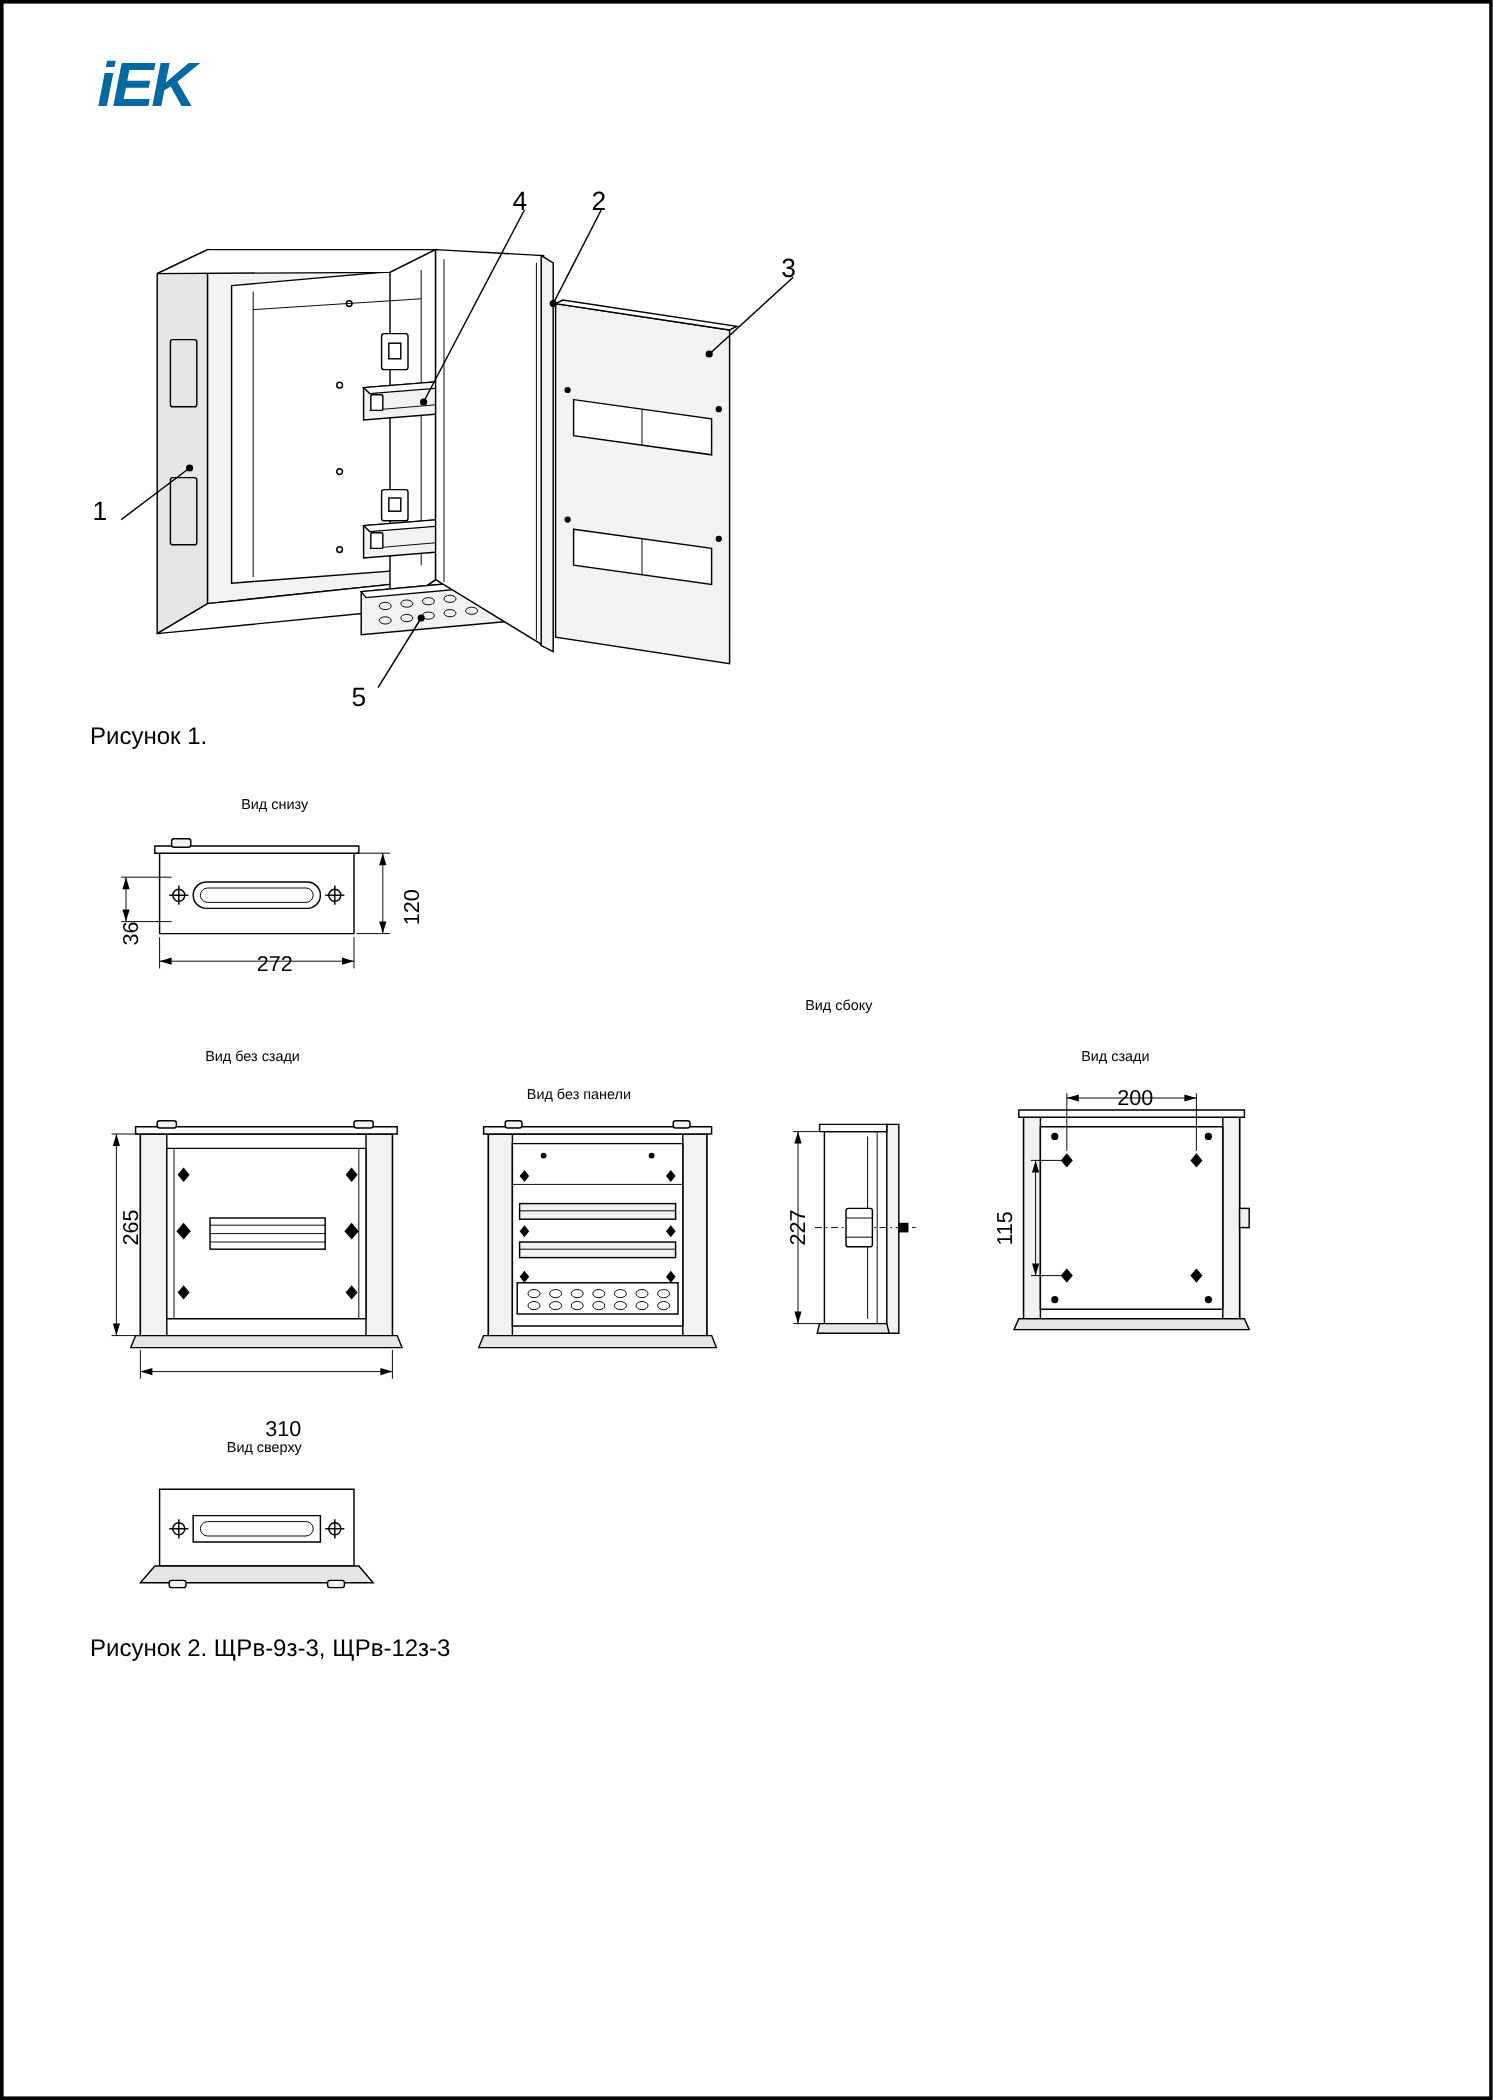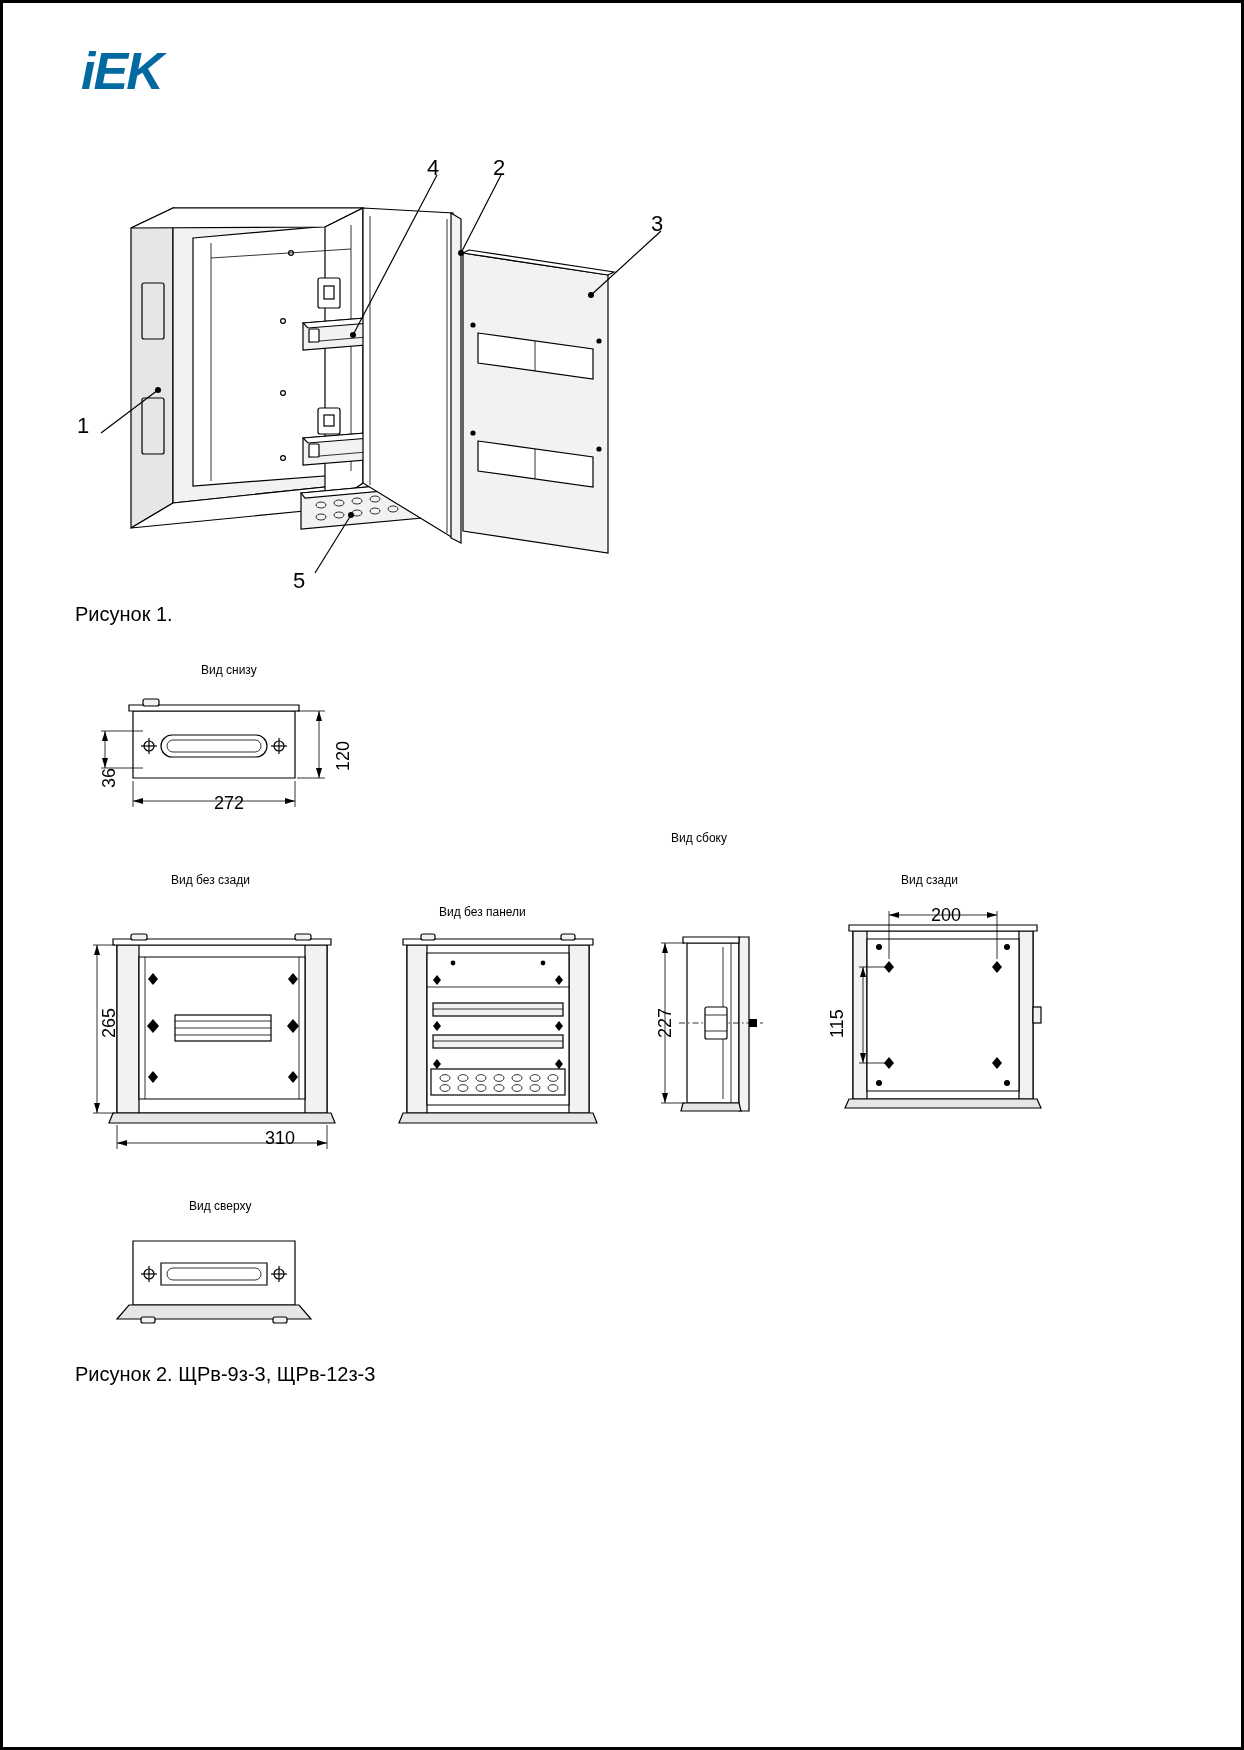--- a/index.html
+++ b/index.html
@@ -241,21 +241,21 @@
     <polygon class="fillk" points="14,190 11,180 17,180"></polygon>
 
     <line class="lnt" x1="34" y1="220" x2="244" y2="220"></line>
     <line class="lnt" x1="34" y1="202" x2="34" y2="226"></line>
     <line class="lnt" x1="244" y1="202" x2="244" y2="226"></line>
     <polygon class="fillk" points="34,220 44,217 44,223"></polygon>
     <polygon class="fillk" points="244,220 234,217 234,223"></polygon>
   </svg>
 
   <div class="dim vert" style="left:96px; top:1035px;">265</div>
-  <div class="dim" style="left:218px; top:1125px;margin-left:44px;">310</div>
+  <div class="dim" style="left:218px; top:1178px;">310</div>
 
   <svg style="left:390px; top:920px;" width="230" height="220" viewBox="0 0 230 220">
     <polygon class="fillw" points="14,22 196,22 196,190 14,190"></polygon>
     <polygon class="fillg" points="14,22 34,22 34,190 14,190"></polygon>
     <polygon class="fillg" points="176,22 196,22 196,190 176,190"></polygon>
     <polygon class="fillw" points="34,30 176,30 176,182 34,182"></polygon>
     <polygon class="fillw" points="10,16 200,16 200,22 10,22"></polygon>
     <polygon class="fillgg" points="10,190 200,190 204,200 6,200"></polygon>
     <rect class="fillg" x="28" y="11" width="14" height="6" rx="2"></rect>
     <rect class="fillg" x="168" y="11" width="14" height="6" rx="2"></rect>

